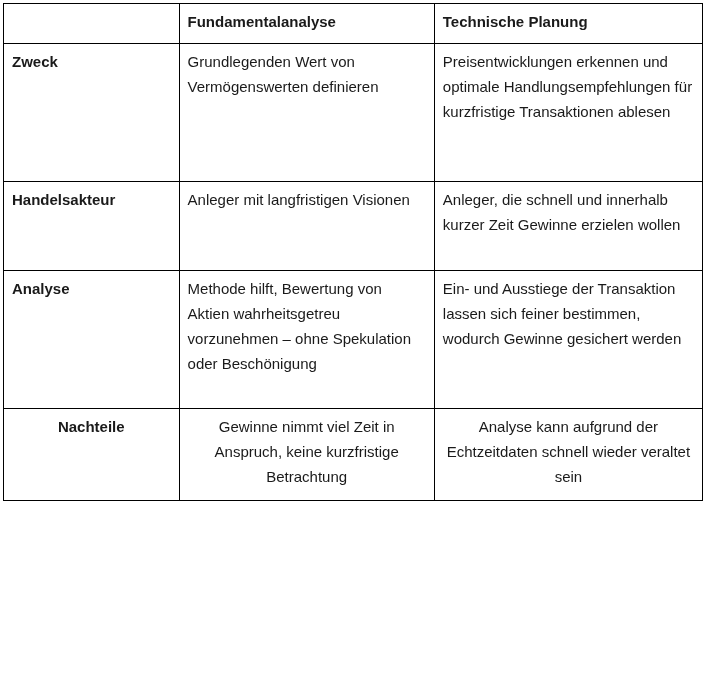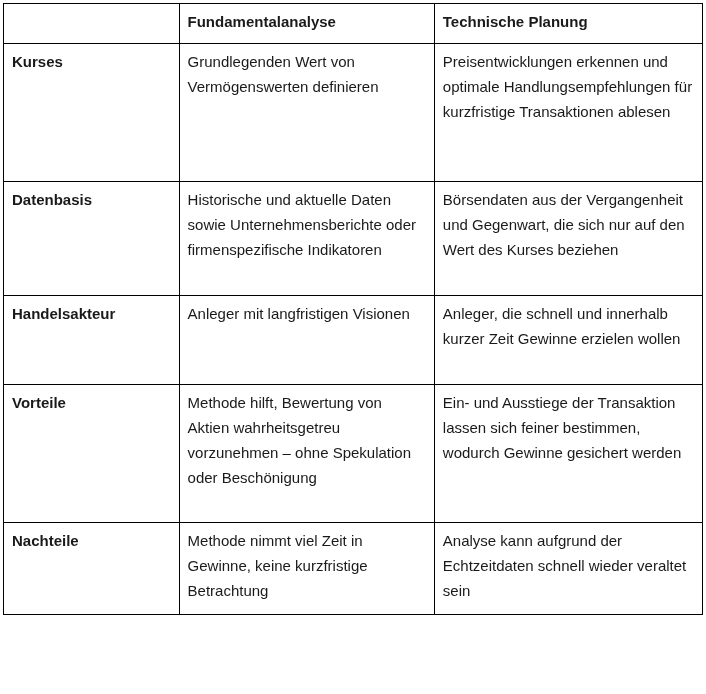--- a/index.html
+++ b/index.html
@@ -14,56 +14,51 @@
   .col1 { width: 237px; }
   .col2 { width: 249px; }
   td.label { font-weight: bold; }
   tr.r-head td, tr.r-head th { height: 34px; }
   tr.r1 td { height: 33px; }
   tr.r2 td { height: 33px; }
   tr.r3 td { height: 132px; }
   tr.r4 td { height: 108px; }
   tr.r5 td { height: 83px; }
   tr.r6 td { height: 132px; }
-  tr.r7 td { height: 86px; }
+  tr.r7 td { height: 86px; text-align: center; }
 </style>
 </head>
 <body>
 
 <table class="cmp">
   <colgroup>
     <col class="col0">
       <col class="col1">
       <col class="col2">
   </colgroup>
   <tbody>
       <tr class="r-head">
     <th></th>
     <th>Fundamentalanalyse</th>
     <th>Technische Planung</th>
   </tr>
   <tr class="r3">
-    <td class="label">Kurses</td>
+    <td class="label">Zweck</td>
     <td>Grundlegenden Wert von Vermögenswerten definieren</td>
     <td>Preisentwicklungen erkennen und optimale Handlungsempfehlungen für kurzfristige Transaktionen ablesen</td>
-  </tr>
-  <tr class="r4">
-    <td class="label">Datenbasis</td>
-    <td>Historische und aktuelle Daten sowie Unternehmensberichte oder firmenspezifische Indikatoren</td>
-    <td>Börsendaten aus der Vergangenheit und Gegenwart, die sich nur auf den Wert des Kurses beziehen</td>
   </tr>
   <tr class="r5">
     <td class="label">Handelsakteur</td>
     <td>Anleger mit langfristigen Visionen</td>
     <td>Anleger, die schnell und innerhalb kurzer Zeit Gewinne erzielen wollen</td>
   </tr>
   <tr class="r6">
-    <td class="label">Vorteile</td>
+    <td class="label">Analyse</td>
     <td>Methode hilft, Bewertung von Aktien wahrheitsgetreu vorzunehmen – ohne Spekulation oder Beschönigung</td>
     <td>Ein- und Ausstiege der Transaktion lassen sich feiner bestimmen, wodurch Gewinne gesichert werden</td>
   </tr>
   <tr class="r7">
     <td class="label">Nachteile</td>
-    <td>Methode nimmt viel Zeit in Gewinne, keine kurzfristige Betrachtung</td>
+    <td>Gewinne nimmt viel Zeit in Anspruch, keine kurzfristige Betrachtung</td>
     <td>Analyse kann aufgrund der Echtzeitdaten schnell wieder veraltet sein</td>
   </tr>
 </tbody>
   </table>
 
 </body></html>

